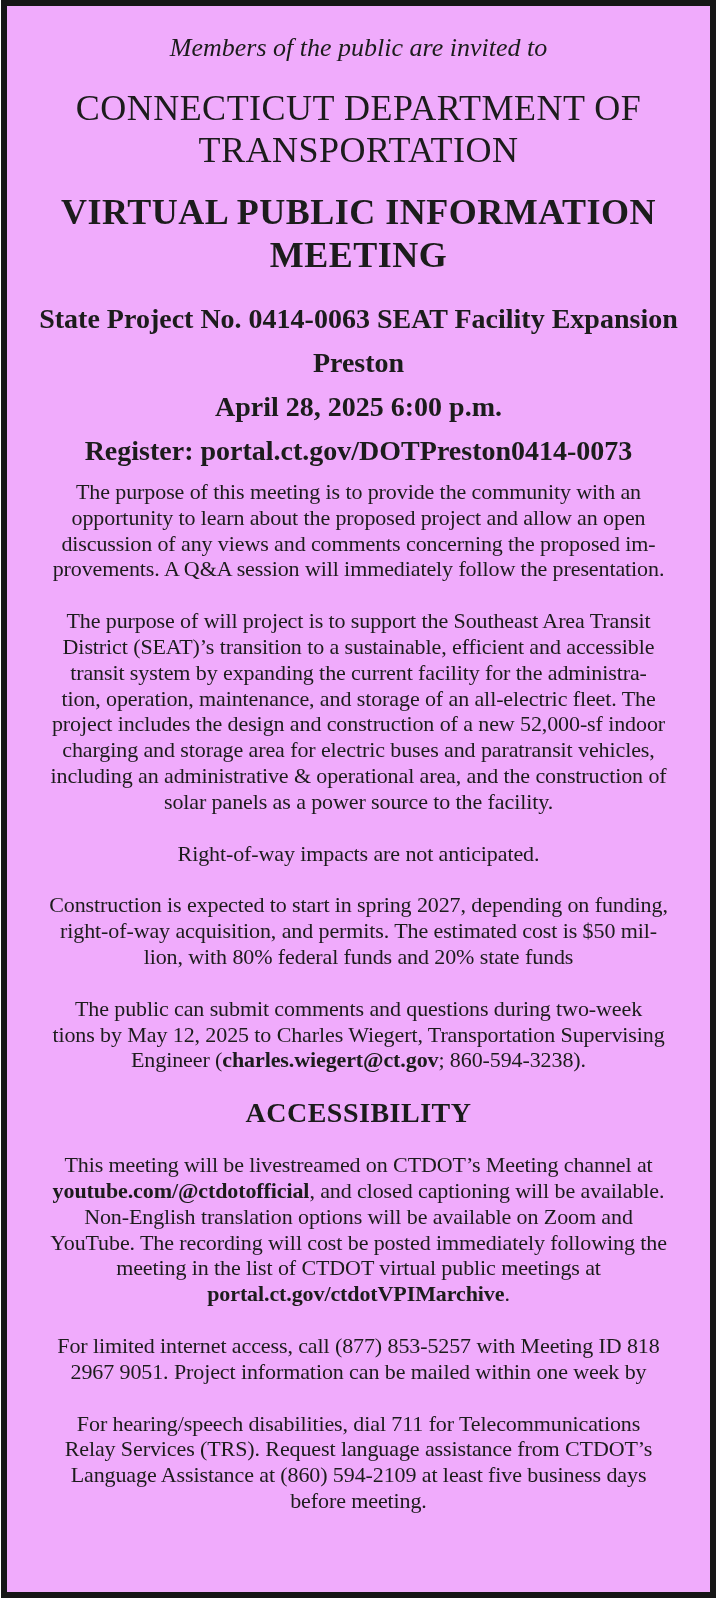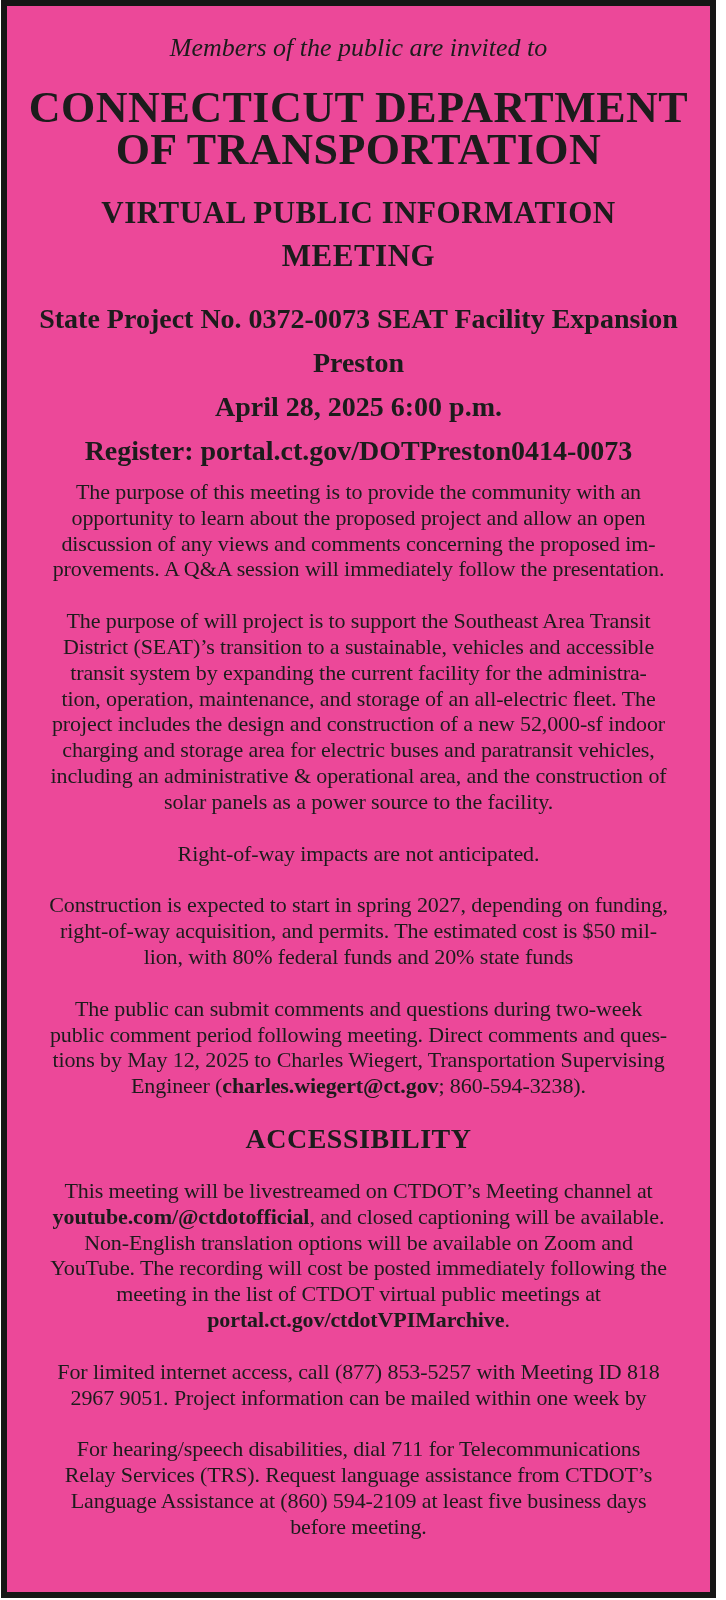--- a/index.html
+++ b/index.html
@@ -11,36 +11,36 @@
     overflow: hidden;
   }
   .page { position: relative; width: 726px; height: 1600px; background: #ffffff; }
   .notice {
     position: absolute; left: 1px; top: 0;
     width: 715px; height: 1598px;
     box-sizing: border-box;
     border: 6px solid #161616;
     padding: 26px 18px 0 18px;
     text-align: center;
-    background: #ec4899;
+    background: #f0abfc;
   }
   .intro {
     font-style: italic;
     font-size: 26px; line-height: 31px;
     margin: 0 0 24px 0;
   }
   .h-main {
-    font-weight: bold;
-    font-size: 44px; line-height: 42px;
+    font-weight: normal;
+    font-size: 36px; line-height: 42px;
     letter-spacing: 0.5px;
     margin: 0 0 20px 0;
   }
   .h-virtual {
     font-weight: bold;
-    font-size: 31px; line-height: 43px;
+    font-size: 36px; line-height: 43px;
     letter-spacing: 0.5px;
     margin: 0 0 26px 0;
   }
   .sub {
     font-weight: bold;
     font-size: 28px; line-height: 31px;
     margin: 0 0 13px 0;
   }
   .sub-last { }
   .body-p {
@@ -62,56 +62,55 @@
 
 <div class="page">
   <div class="notice">
 
     <p class="intro">Members of the public are invited to</p>
 
     <h1 class="h-main">CONNECTICUT DEPARTMENT OF TRANSPORTATION</h1>
 
     <h1 class="h-virtual">VIRTUAL PUBLIC INFORMATION MEETING</h1>
 
-    <p class="sub">State Project No. 0372-0073 SEAT Facility Expansion</p>
+    <p class="sub">State Project No. 0414-0063 SEAT Facility Expansion</p>
     <p class="sub">Preston</p>
     <p class="sub">April 28, 2025 6:00 p.m.</p>
     <p class="sub sub-last">Register: portal.ct.gov/DOTPreston0414-0073</p>
 
     <p class="body-p">
       <span class="ln">The purpose of this meeting is to provide the community with an</span>
       <span class="ln">opportunity to learn about the proposed project and allow an open</span>
       <span class="ln">discussion of any views and comments concerning the proposed im-</span>
       <span class="ln">provements. A Q&amp;A session will immediately follow the presentation.</span>
     </p>
 
     <p class="body-p">
       <span class="ln">The purpose of will project is to support the Southeast Area Transit</span>
-      <span class="ln">District (SEAT)’s transition to a sustainable, vehicles and accessible</span>
+      <span class="ln">District (SEAT)’s transition to a sustainable, efficient and accessible</span>
       <span class="ln">transit system by expanding the current facility for the administra-</span>
       <span class="ln">tion, operation, maintenance, and storage of an all-electric fleet. The</span>
       <span class="ln">project includes the design and construction of a new 52,000-sf indoor</span>
       <span class="ln">charging and storage area for electric buses and paratransit vehicles,</span>
       <span class="ln">including an administrative &amp; operational area, and the construction of</span>
       <span class="ln">solar panels as a power source to the facility.</span>
     </p>
 
     <p class="body-p">
       <span class="ln">Right-of-way impacts are not anticipated.</span>
     </p>
 
     <p class="body-p">
       <span class="ln">Construction is expected to start in spring 2027, depending on funding,</span>
       <span class="ln">right-of-way acquisition, and permits. The estimated cost is $50 mil-</span>
       <span class="ln">lion, with 80% federal funds and 20% state funds</span>
     </p>
 
     <p class="body-p">
       <span class="ln">The public can submit comments and questions during two-week</span>
-      <span class="ln">public comment period following meeting. Direct comments and ques-</span>
       <span class="ln">tions by May 12, 2025 to Charles Wiegert, Transportation Supervising</span>
       <span class="ln"><span>Engineer (</span><b>charles.wiegert@ct.gov</b><span>; 860-594-3238).</span></span>
     </p>
 
     <p class="acc-h">ACCESSIBILITY</p>
 
     <p class="body-p">
       <span class="ln">This meeting will be livestreamed on CTDOT’s Meeting channel at</span>
       <span class="ln"><b>youtube.com/@ctdotofficial</b><span>, and closed captioning will be available.</span></span>
       <span class="ln">Non-English translation options will be available on Zoom and</span>

